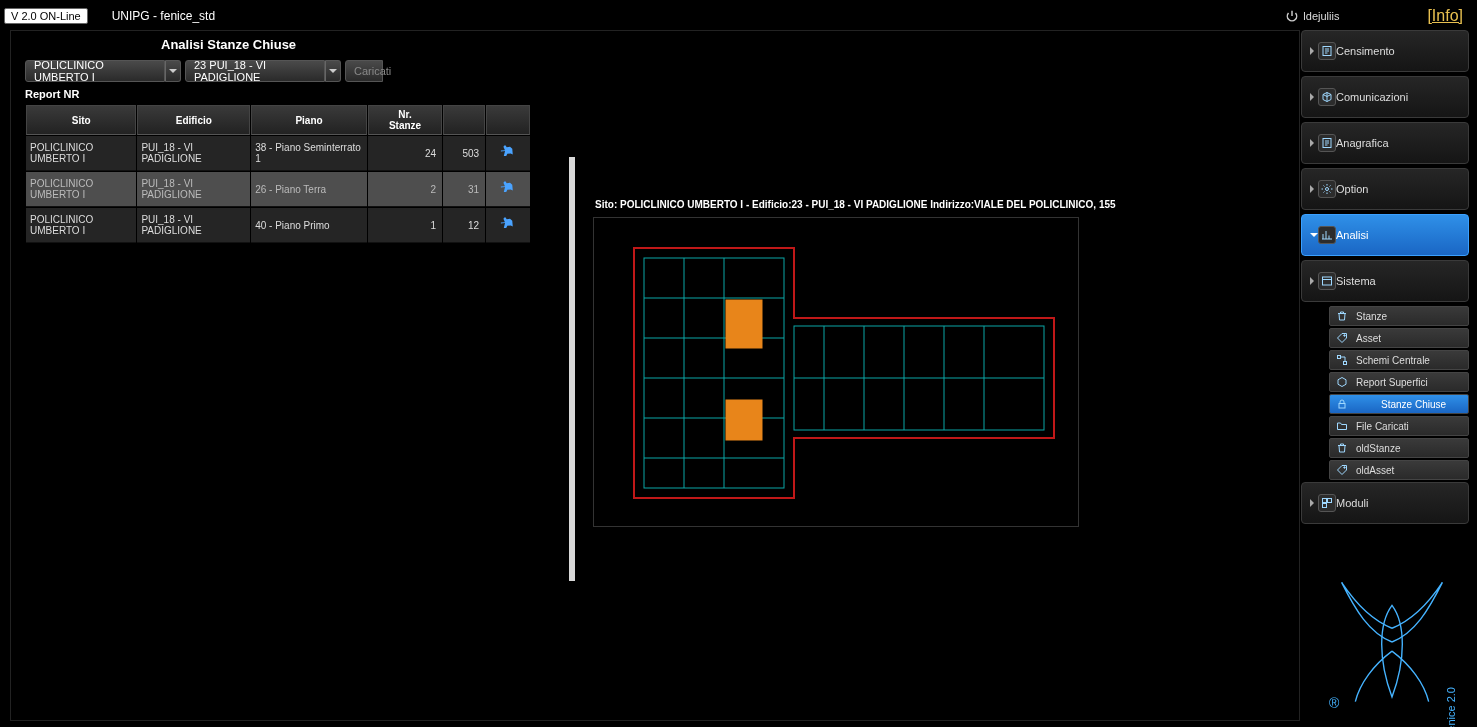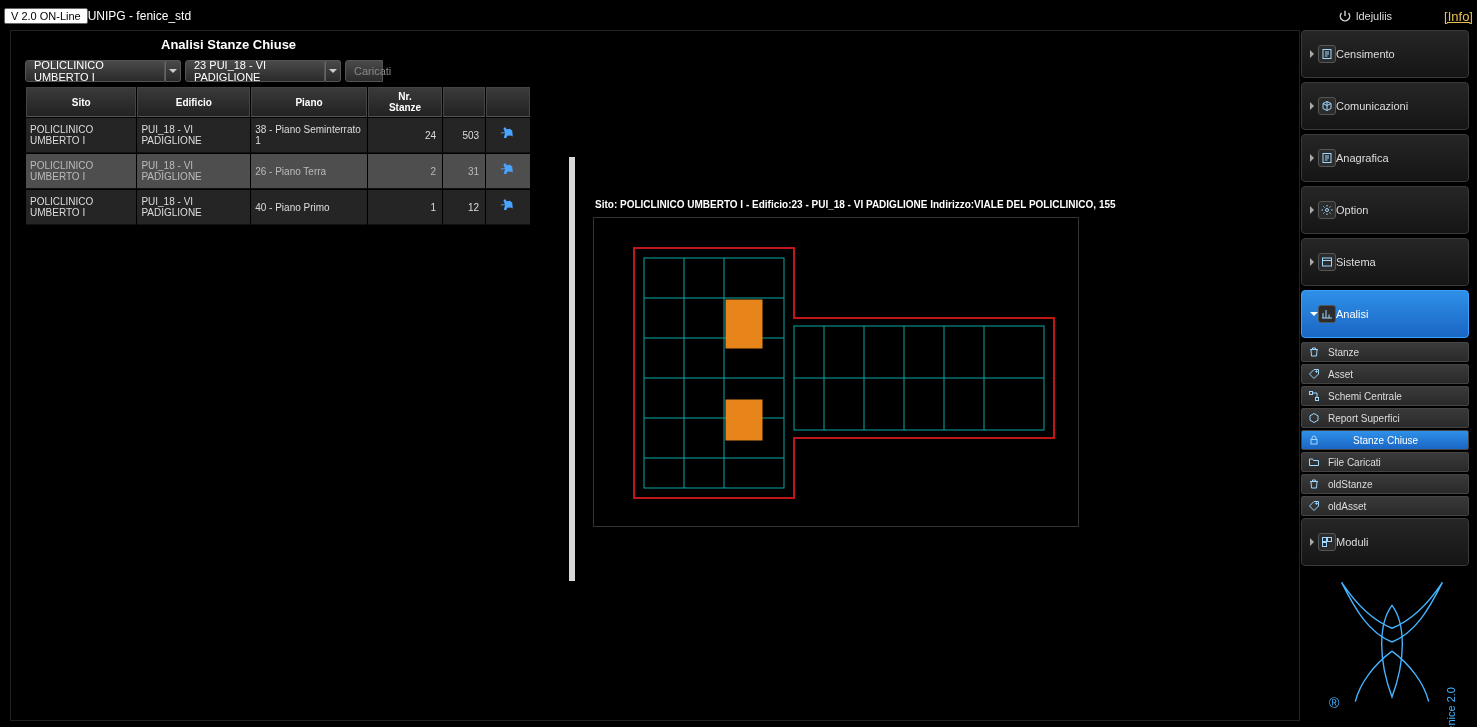--- a/index.html
+++ b/index.html
@@ -24,36 +24,36 @@
   }
   .version-badge {
     background: #fff;
     color: #000;
     font-size: 11px;
     padding: 1px 6px;
     border: 1px solid #666;
     border-radius: 2px;
   }
   .app-title {
-    margin-left: 0;
+    margin-left: 24px;
     color: #fff;
     font-size: 12px;
   }
   .topbar-spacer { flex: 1; }
   .power-icon {
     width: 14px; height: 14px;
     margin-right: 4px;
     display: inline-block;
   }
-  .user-name { color: #ddd; font-size: 11px; margin-right: 52px; }
+  .user-name { color: #ddd; font-size: 11px; margin-right: 88px; }
   .info-link {
     color: #e8c050;
     text-decoration: underline;
-    font-size: 13px;
-    margin-right: 0;
+    font-size: 16px;
+    margin-right: 10px;
     cursor: pointer;
   }
 
   
   .main {
     position: absolute;
     top: 30px; left: 10px; bottom: 6px;
     width: 1290px;
     border: 1px solid #222;
     background: #000;
@@ -203,21 +203,21 @@
     top: 30px; right: 8px;
     width: 168px;
   }
   .nav-section {
     background: linear-gradient(#262626, #151515);
     border: 1px solid #3a3a3a;
     border-radius: 4px;
     color: #ddd;
     display: flex;
     align-items: center;
-    height: 48px;
+    height: 42px;
     margin-bottom: 4px;
     padding: 0 6px;
     gap: 0;
     cursor: pointer;
   }
   .nav-section.active {
     background: linear-gradient(#2f90e8, #1a66c4);
     color: #fff;
     border-color: #3aa0ff;
   }
@@ -250,20 +250,21 @@
     border-radius: 2px;
     color: #ddd;
     display: flex;
     align-items: center;
     height: 20px;
     margin-bottom: 2px;
     padding: 0 4px;
     gap: 6px;
     cursor: pointer;
     font-size: 10px;
+    margin-left: 28px;
   }
   .nav-sub.active {
     background: linear-gradient(#2f90e8, #1a66c4);
     color: #fff;
     gap: 31px;
   }
   .nav-sub .sub-icon {
     width: 16px; height: 14px;
     display: flex;
     align-items: center;
@@ -326,20 +327,21 @@
     <div class="combo w2">
       <div class="combo-body">23 PUI_18 - VI PADIGLIONE</div>
       <div class="combo-arrow"></div>
     </div>
     <div class="combo w3 combo-placeholder">
       <div class="combo-body">Caricati</div>
 
     </div>
   </div>
 
+  <div class="report-nr">Report NR</div>
 
   <table class="grid">
     <thead>
       <tr>
         <th>Sito</th>
         <th>Edificio</th>
         <th>Piano</th>
         <th>Nr. Stanze</th>
         <th></th>
         <th></th>
@@ -450,41 +452,41 @@
     <div class="nav-section">
       <span class="nav-caret"></span>
       <span class="nav-icon">
         <svg width="12" height="12" viewBox="0 0 24 24" fill="none" stroke="#9fd8ff" stroke-width="2">
           <circle cx="12" cy="12" r="3"></circle>
           <path d="M12 2v3M12 19v3M4 12H1M23 12h-3M5 5l2 2M17 17l2 2M5 19l2-2M17 7l2-2"></path>
         </svg>
       </span>
       <span class="nav-label">Option</span>
     </div>
-    <div class="nav-section">
-      <span class="nav-caret"></span>
-      <span class="nav-icon">
-        <svg width="12" height="12" viewBox="0 0 24 24" fill="none" stroke="#9fd8ff" stroke-width="2">
-          <rect x="3" y="4" width="18" height="16"></rect>
-          <line x1="3" y1="9" x2="21" y2="9"></line>
-        </svg>
-      </span>
-      <span class="nav-label">Sistema</span>
-    </div>
     <div class="nav-section active">
       <span class="nav-caret"></span>
       <span class="nav-icon">
         <svg width="12" height="12" viewBox="0 0 24 24" fill="none" stroke="#9fd8ff" stroke-width="2">
           <line x1="4" y1="20" x2="4" y2="10"></line>
           <line x1="10" y1="20" x2="10" y2="4"></line>
           <line x1="16" y1="20" x2="16" y2="13"></line>
           <line x1="22" y1="20" x2="2" y2="20"></line>
         </svg>
       </span>
       <span class="nav-label">Analisi</span>
+    </div>
+    <div class="nav-section">
+      <span class="nav-caret"></span>
+      <span class="nav-icon">
+        <svg width="12" height="12" viewBox="0 0 24 24" fill="none" stroke="#9fd8ff" stroke-width="2">
+          <rect x="3" y="4" width="18" height="16"></rect>
+          <line x1="3" y1="9" x2="21" y2="9"></line>
+        </svg>
+      </span>
+      <span class="nav-label">Sistema</span>
     </div>
     <div class="nav-sub">
       <span class="sub-icon">
         <svg width="12" height="12" viewBox="0 0 24 24" fill="none" stroke="#9fd8ff" stroke-width="2">
           <path d="M4 7h16M9 7V4h6v3M6 7l1 13h10l1-13"></path>
         </svg>
       </span>
       <span>Stanze</span>
     </div>
     <div class="nav-sub">

